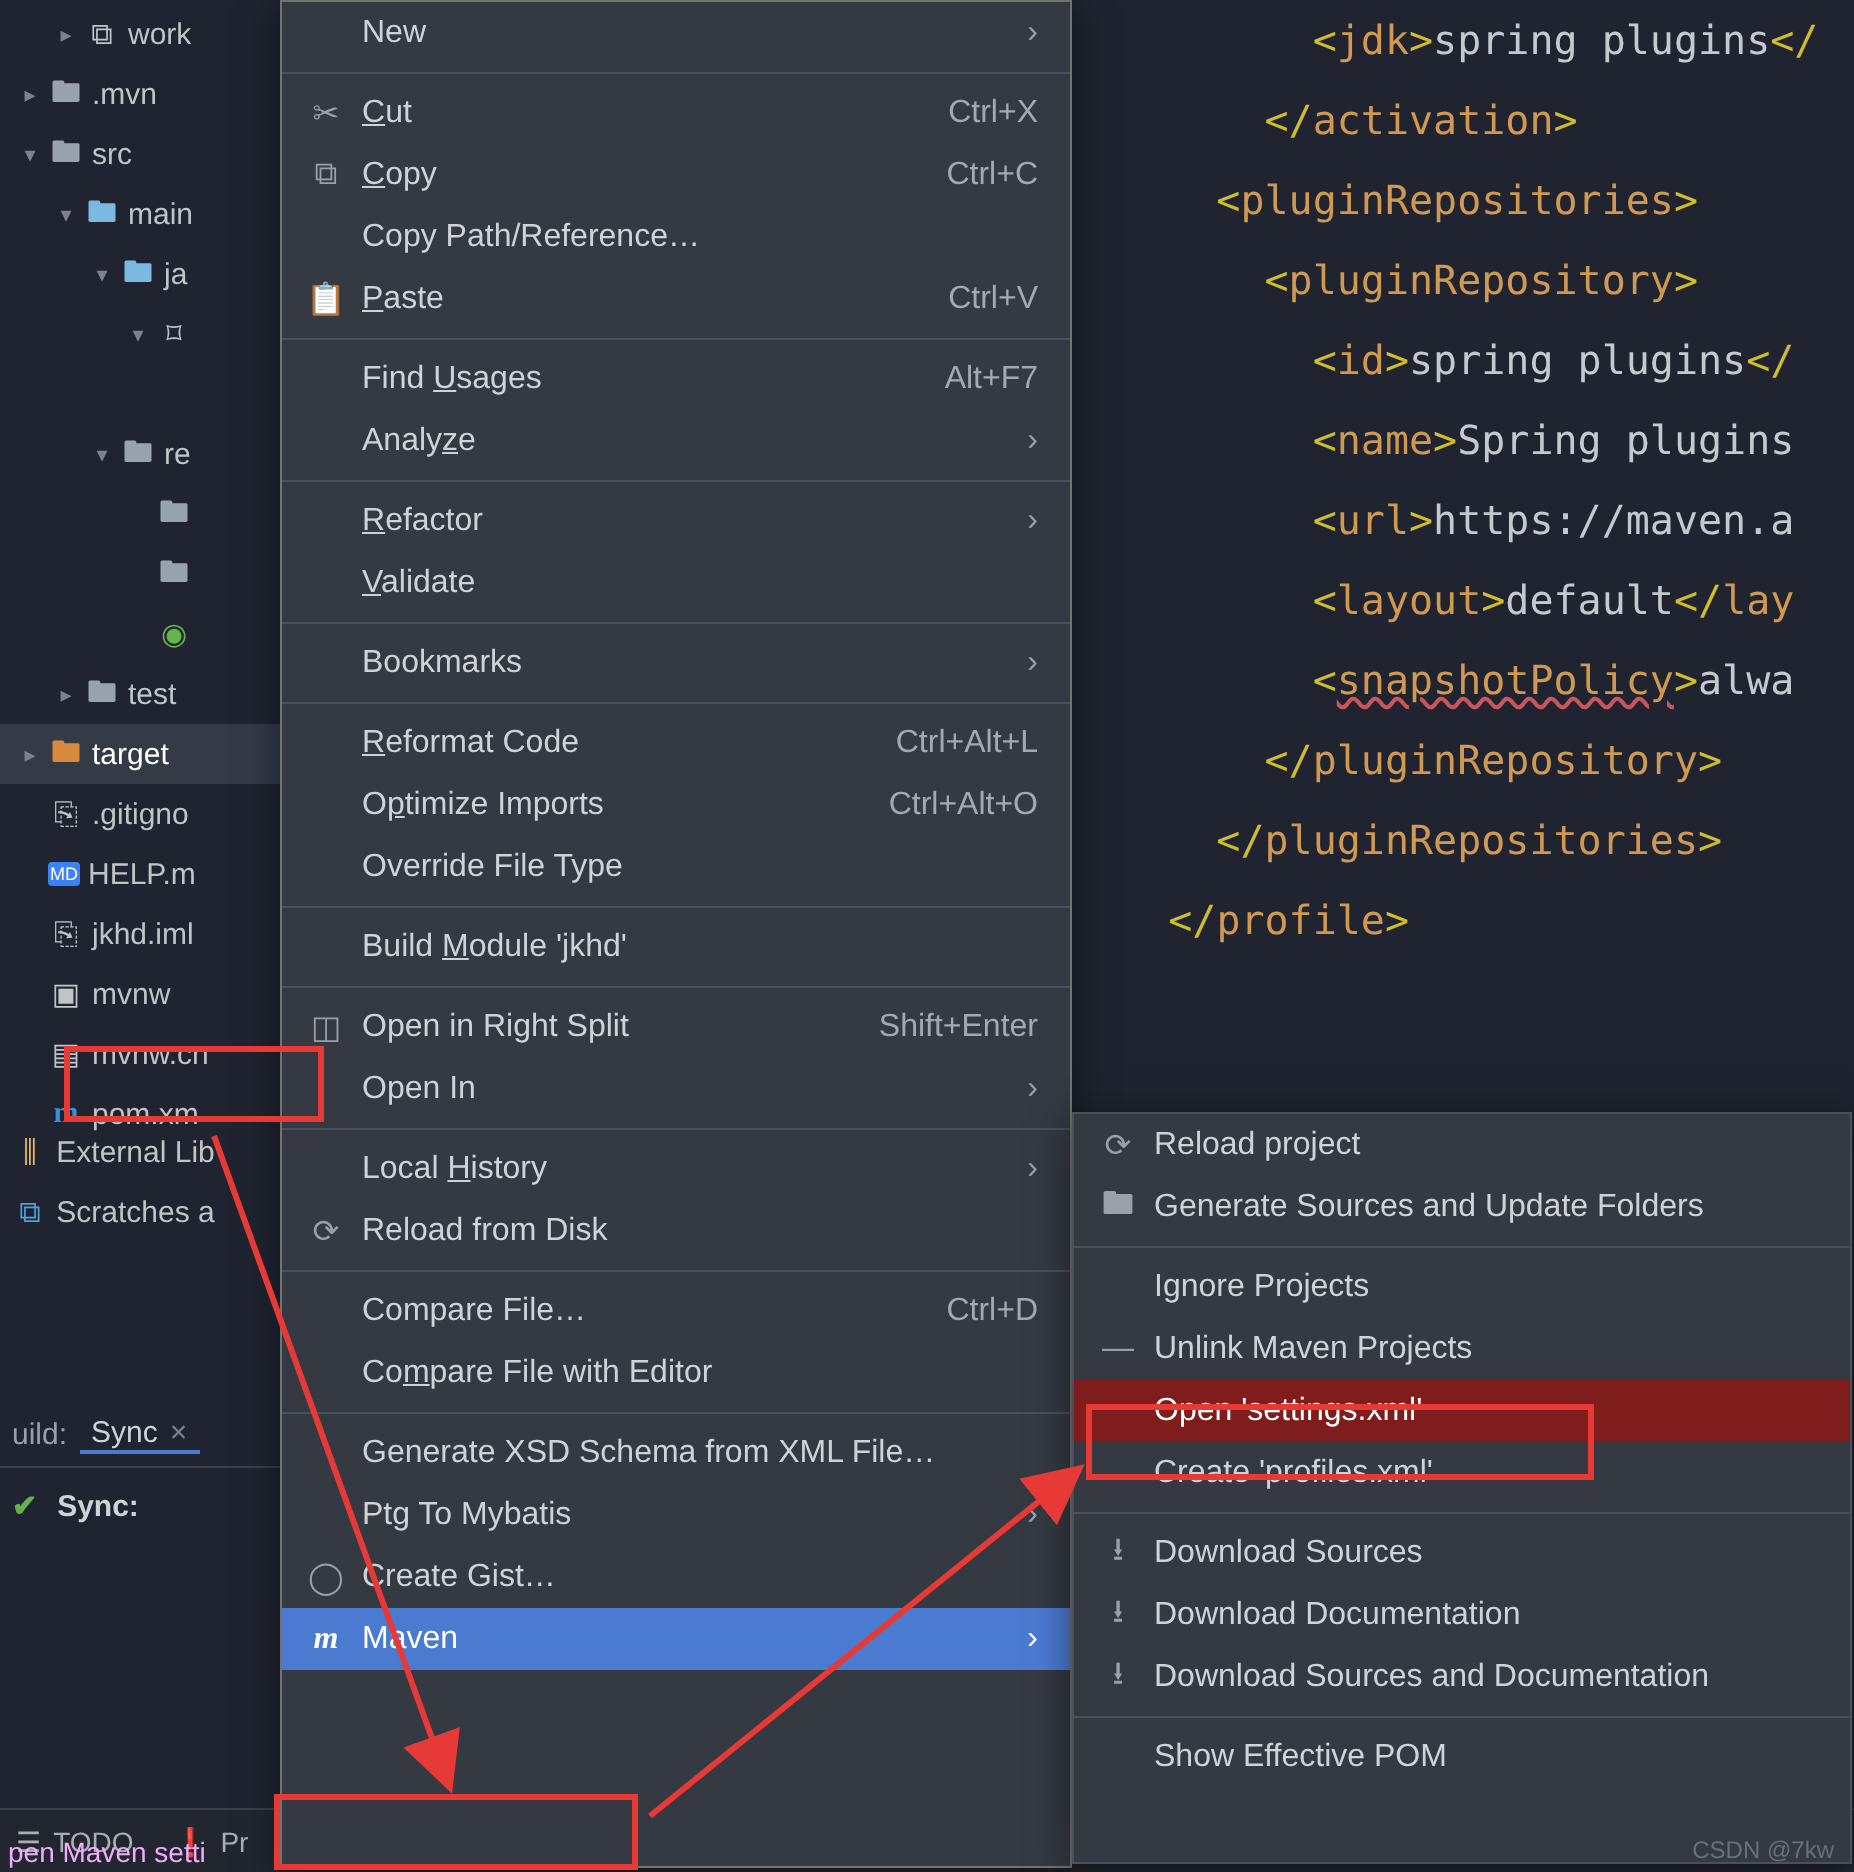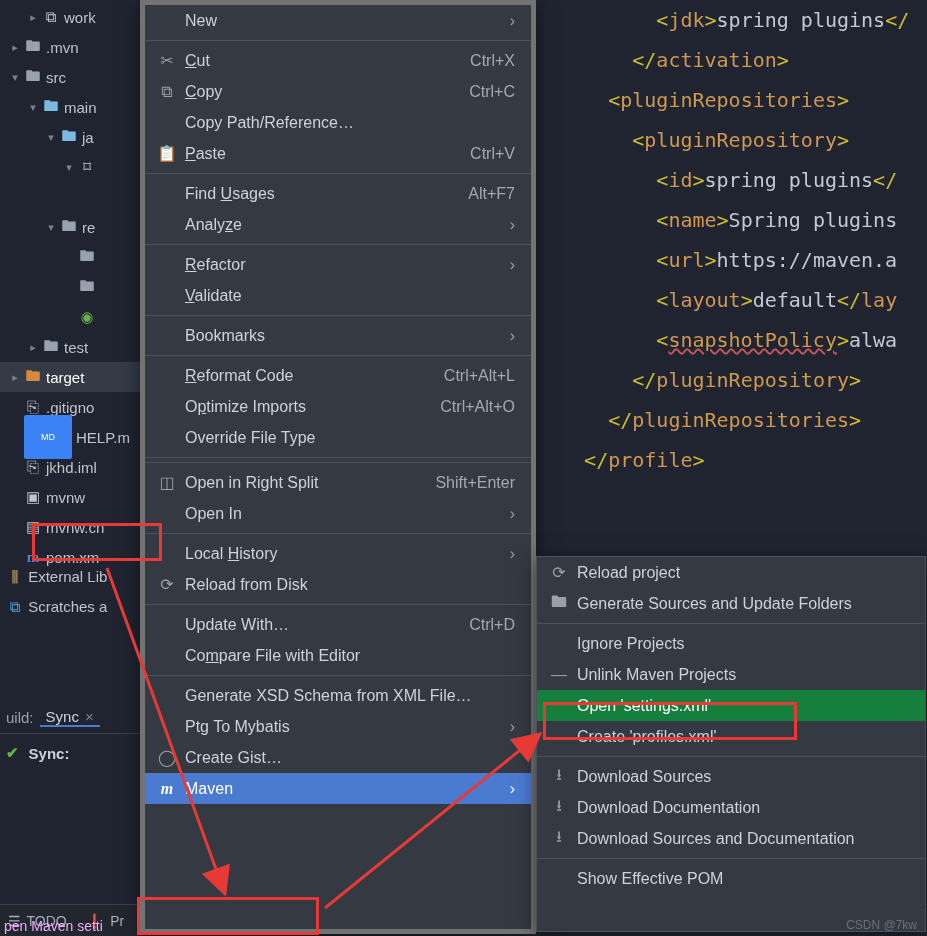--- a/index.html
+++ b/index.html
@@ -41,21 +41,21 @@
 .br{color:#cfbc2f}
 .txt{color:#c5c8ce}
 .linked{}
 .err{text-decoration:underline wavy #c9565c}
 
 .context-menu {
   position:absolute;
   left:140px; top:0;
   width:396px; height:934px;
   background:#343942;
-  border:5px solid #737373;
+  border:1px solid #737373;
   box-shadow:0 4px 18px rgba(0,0,0,.5);
   color:#cfd2d7;
   font-size:16px;
 }
 .menu-item{display:flex;align-items:center;height:31px;padding:0 16px 0 40px;position:relative}
 .menu-item .mi-icon{position:absolute;left:12px;width:20px;text-align:center;color:#9aa0a9}
 .menu-item .short{margin-left:auto;color:#a4a9b0}
 .menu-item .chev{margin-left:auto;color:#9aa0a9}
 .menu-item.highlight{background:#4b7ad1;color:#fff}
 .menu-item.highlight .chev{color:#fff}
@@ -65,21 +65,21 @@
 .submenu{
   position:absolute;
   left:536px; top:556px;
   width:390px; height:376px;
   background:#343942;
   border:1px solid #4a515d;
   box-shadow:0 4px 18px rgba(0,0,0,.5);
   color:#cfd2d7;
   font-size:16px;
 }
-.submenu .menu-item.highlight{background:#15803d}
+.submenu .menu-item.highlight{background:#7f1d1d}
 
 .bottom-bar{
   position:absolute;left:0;bottom:34px;width:140px;height:200px;
   font-size:15px;
 }
 .tab-row{display:flex;align-items:center;height:32px;border-bottom:1px solid #3a404c;color:#9aa0a9}
 .tab{padding:0 6px;display:flex;align-items:center;gap:6px}
 .tab .x{color:#7d838e}
 .sync-line{display:flex;align-items:center;gap:10px;padding:10px 6px;color:#cfd2d7;font-weight:600}
 .check{color:#64b24c}
@@ -169,21 +169,21 @@
       <span class="icon folder-orange">🖿</span>
       <span class="label">target</span>
     </div>
     <div class="tree-row ind0">
       <span class="arrow"></span>
       <span class="icon">⎘</span>
       <span class="label">.gitigno</span>
     </div>
     <div class="tree-row ind0">
       <span class="arrow"></span>
-      <span class="icon" style="font-size: 9px; background: #3b82f6; color: rgb(255, 255, 255); border-radius: 2px; padding: 17px; width: auto; text-align: center;">MD</span>
+      <span class="icon" style="font-size: 9px; background: #3b82f6; color: rgb(255, 255, 255); border-radius: 2px; padding: 1px; width: auto; text-align: center;">MD</span>
       <span class="label">HELP.m</span>
     </div>
     <div class="tree-row ind0">
       <span class="arrow"></span>
       <span class="icon">⎘</span>
       <span class="label">jkhd.iml</span>
     </div>
     <div class="tree-row ind0">
       <span class="arrow"></span>
       <span class="icon">▣</span>
@@ -281,20 +281,23 @@
       <span class="short">Ctrl+Alt+L</span>
     </div>
     <div class="menu-item">
       <span>O<span class="underline">p</span>timize Imports</span>
       <span class="short">Ctrl+Alt+O</span>
     </div>
     <div class="menu-item">
       <span>Override File Type</span>
     </div>
     <div class="sep"></div>
+    <div class="menu-item">
+      <span>Build <span class="underline">M</span>odule 'jkhd'</span>
+    </div>
     <div class="sep"></div>
     <div class="menu-item">
       <span class="mi-icon">◫</span>
       <span>Open in Right Split</span>
       <span class="short">Shift+Enter</span>
     </div>
     <div class="menu-item">
       <span>Open In</span>
       <span class="chev">›</span>
     </div>
@@ -302,21 +305,21 @@
     <div class="menu-item">
       <span>Local <span class="underline">H</span>istory</span>
       <span class="chev">›</span>
     </div>
     <div class="menu-item">
       <span class="mi-icon">⟳</span>
       <span>Reload from Disk</span>
     </div>
     <div class="sep"></div>
     <div class="menu-item">
-      <span>Update With…</span>
+      <span>Compare File…</span>
       <span class="short">Ctrl+D</span>
     </div>
     <div class="menu-item">
       <span>Co<span class="underline">m</span>pare File with Editor</span>
     </div>
     <div class="sep"></div>
     <div class="menu-item">
       <span>Generate XSD Schema from XML File…</span>
     </div>
     <div class="menu-item">

